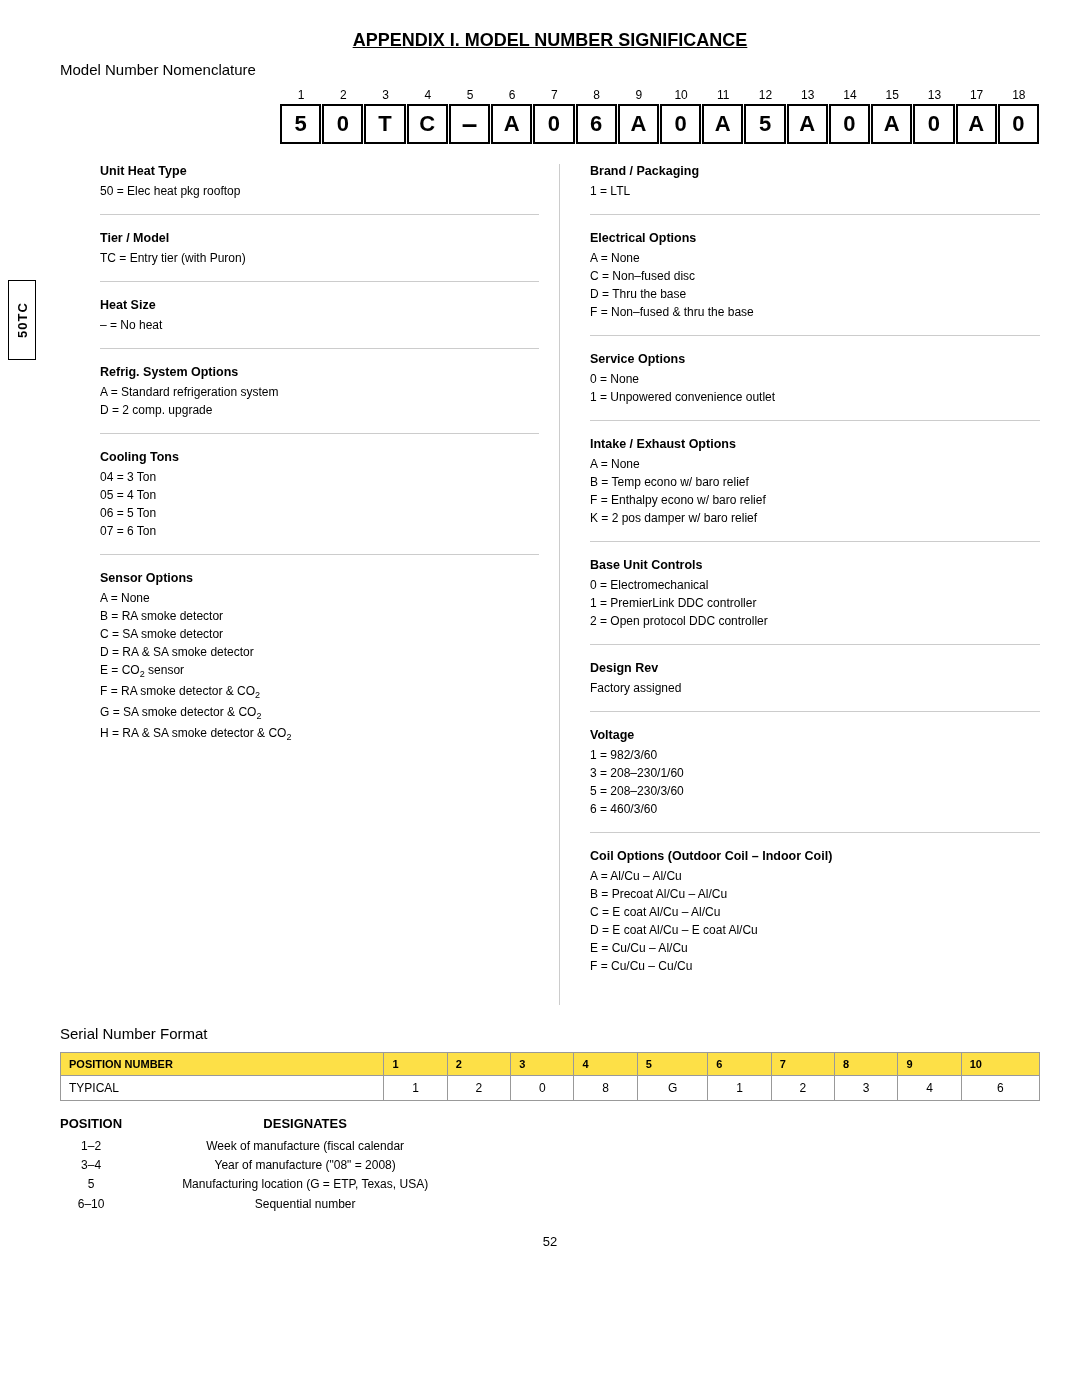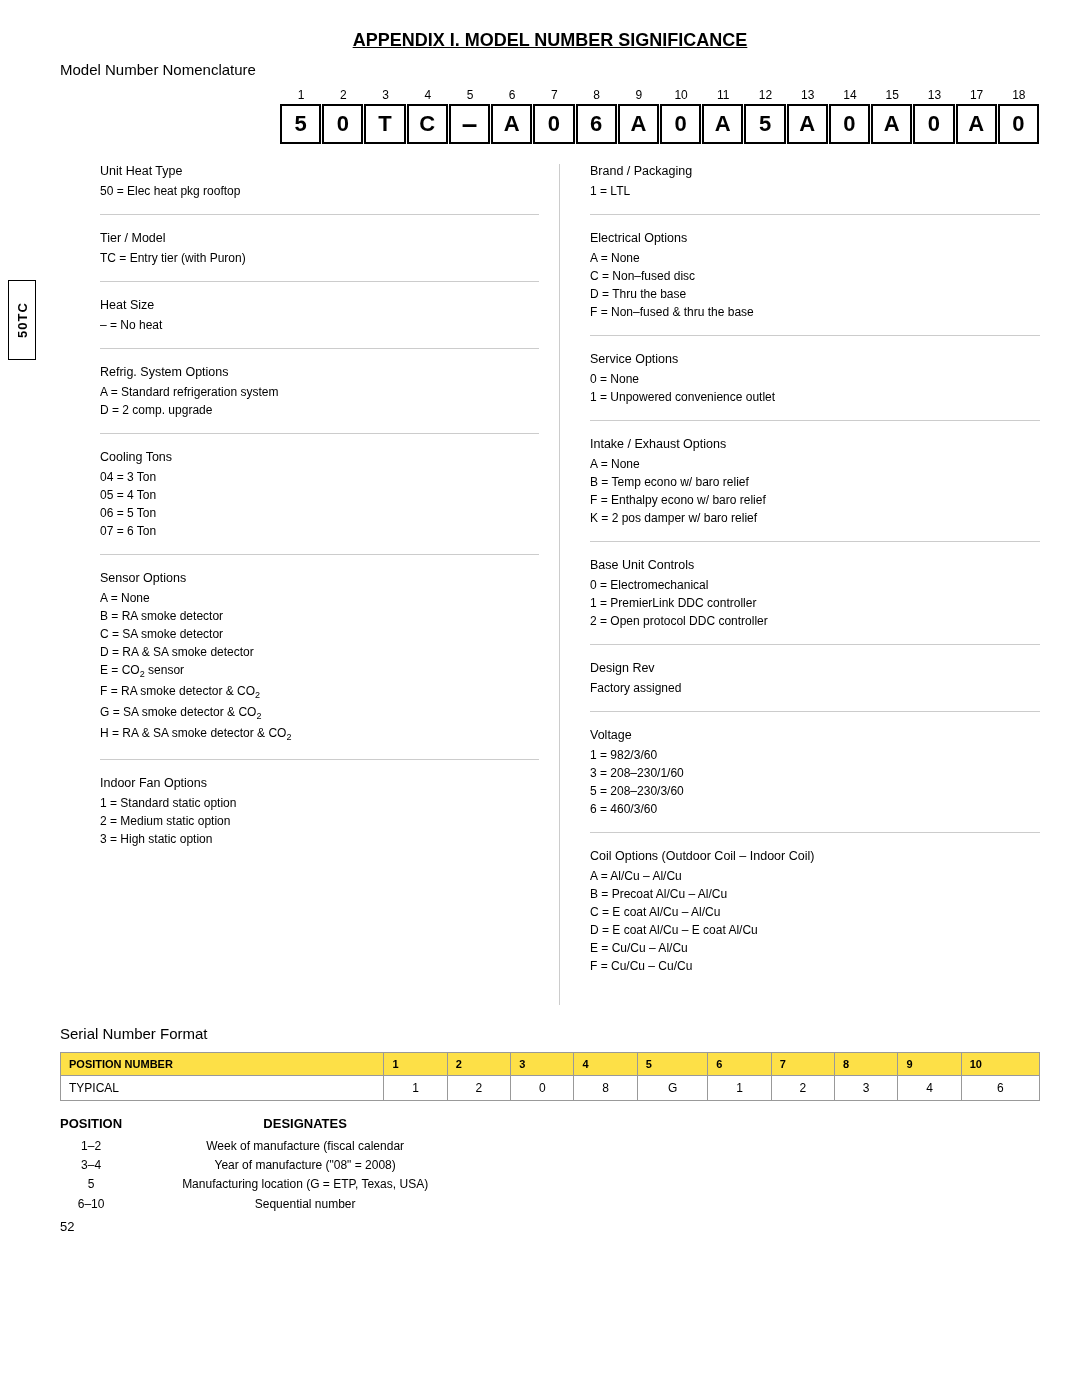--- a/index.html
+++ b/index.html
@@ -99,21 +99,21 @@
     }
     .option-group {
       margin-bottom: 16px;
       padding-bottom: 14px;
       border-bottom: 1px solid #ccc;
     }
     .option-group:last-child {
       border-bottom: none;
     }
     .option-title {
-      font-weight: normal;
+      font-weight: bold;
       font-size: 12.5px;
       margin-bottom: 4px;
     }
     .option-item {
       font-size: 12px;
       line-height: 1.5;
     }
     
     .serial-section {
       margin-top: 20px;
@@ -154,21 +154,22 @@
     .des-title {
       font-weight: bold;
       font-size: 13px;
       margin-bottom: 6px;
     }
     .des-item {
       font-size: 12px;
       line-height: 1.6;
     }
     .page-number {
-      margin-top: 5px;
+      text-align: center;
+      margin-top: 20px;
       font-size: 13px;
     }
     sub {
       font-size: 9px;
     }
   </style>
 </head>
 <body>
 
 <div class="page">
@@ -261,26 +262,20 @@
         <div class="option-item">A = None</div>
         <div class="option-item">B = RA smoke detector</div>
         <div class="option-item">C = SA smoke detector</div>
         <div class="option-item">D = RA &amp; SA smoke detector</div>
         <div class="option-item">E = CO<sub>2</sub> sensor</div>
         <div class="option-item">F = RA smoke detector &amp; CO<sub>2</sub></div>
         <div class="option-item">G = SA smoke detector &amp; CO<sub>2</sub></div>
         <div class="option-item">H = RA &amp; SA smoke detector &amp; CO<sub>2</sub></div>
       </div>
 
-      <div class="option-group">
-        <div class="option-title">Indoor Fan Options</div>
-        <div class="option-item">1 = Standard static option</div>
-        <div class="option-item">2 = Medium static option</div>
-        <div class="option-item">3 = High static option</div>
-      </div>
 
     </div>
 
     <div class="right-col">
 
       <div class="option-group">
         <div class="option-title">Brand / Packaging</div>
         <div class="option-item">1 = LTL</div>
       </div>
 

